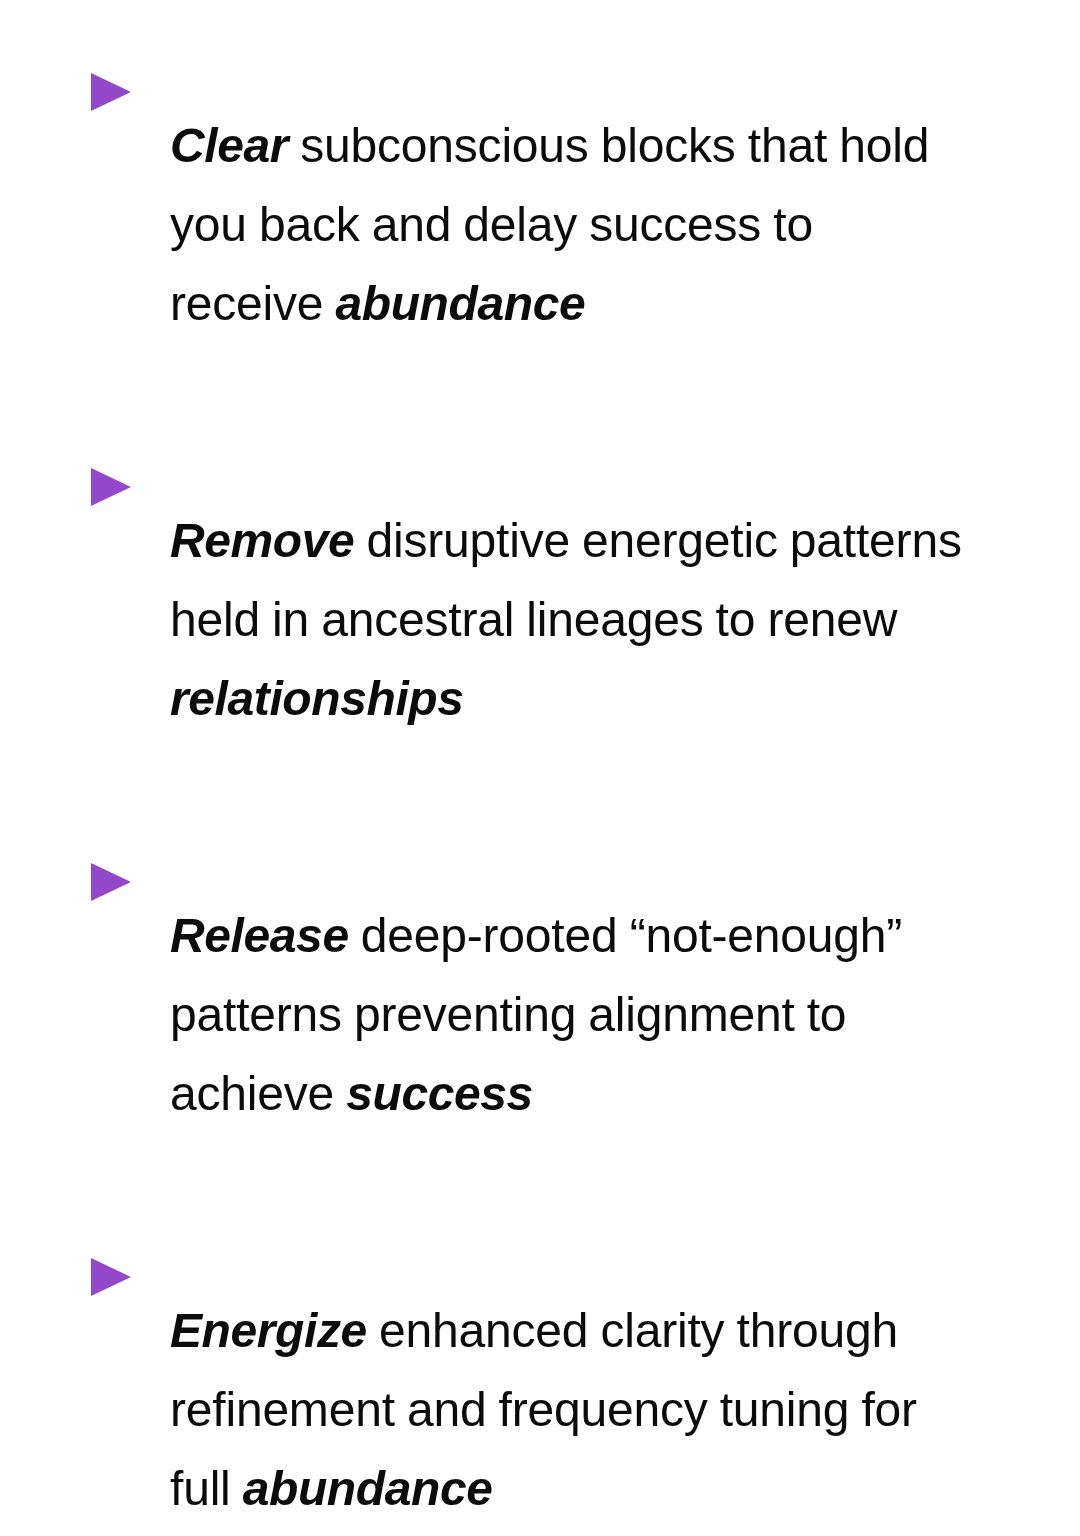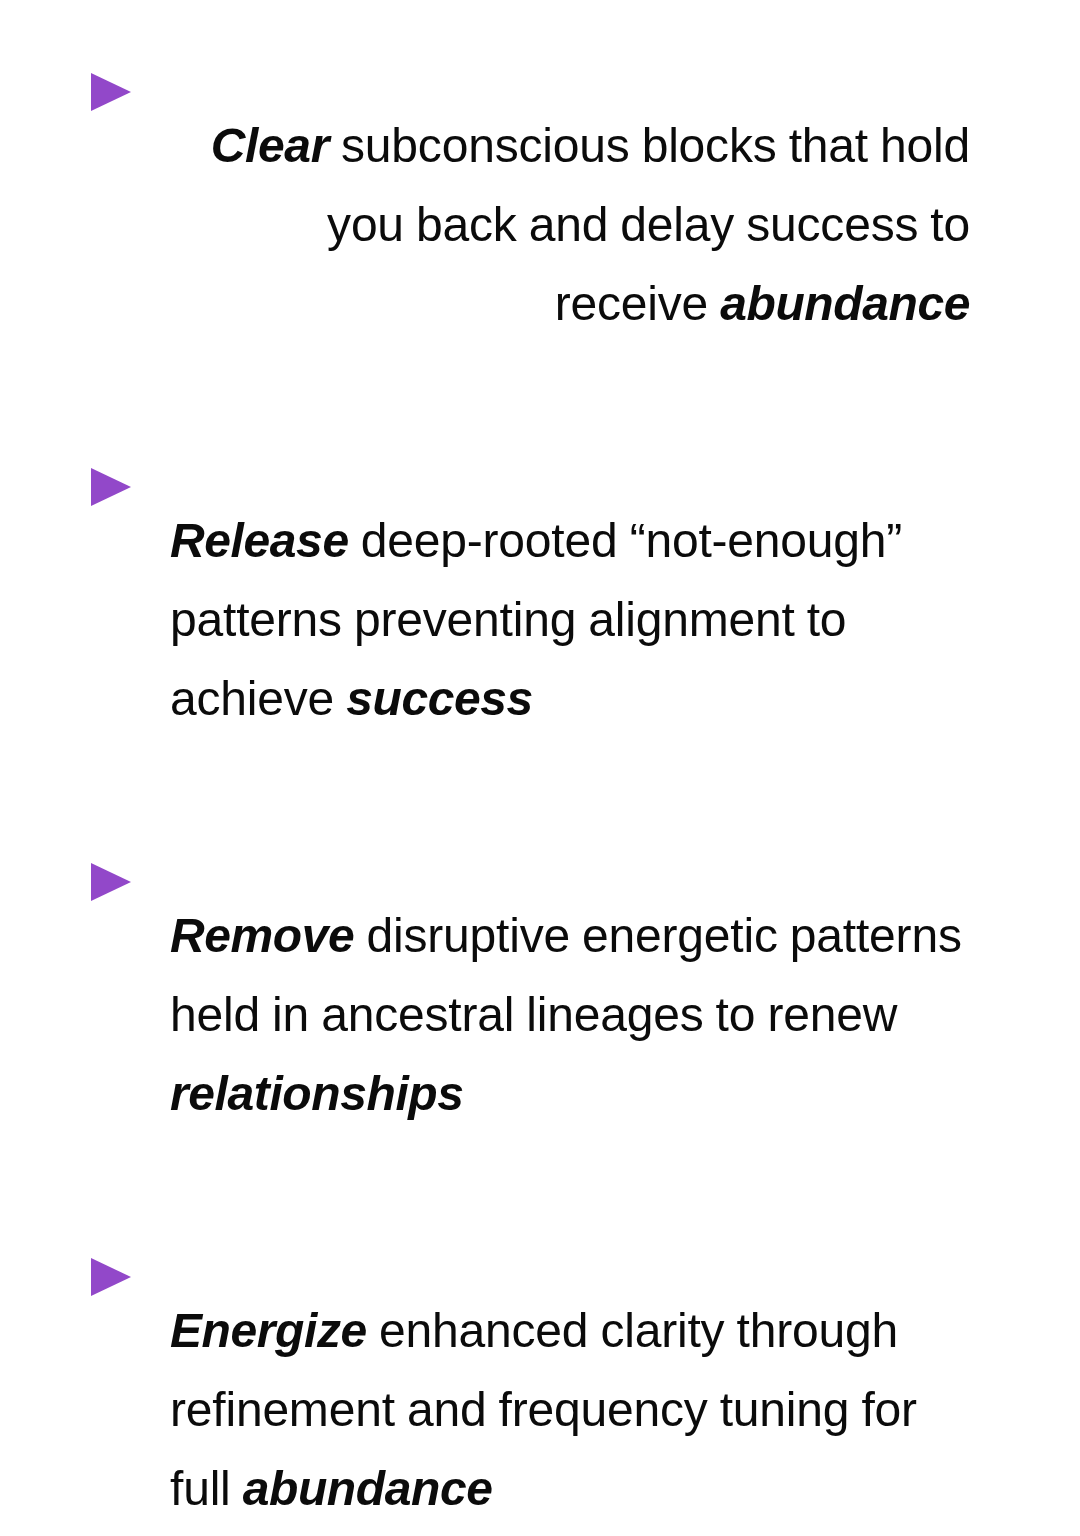--- a/index.html
+++ b/index.html
@@ -85,31 +85,31 @@
 </style>
 </head>
 <body>
 
 <div class="slide" style="background: rgb(255, 255, 255);">
 
   <ul class="bullet-list">
 
     <li class="bullet-item">
       <span class="bullet-marker" style="border-left-color: rgb(146, 72, 201);"></span>
-      <p class="bullet-text" style="color: rgb(11, 11, 11); text-align: right;"><span class="lead">Clear</span><span> subconscious blocks that hold you back and delay success to receive </span><span class="em">abundance</span></p>
+      <p class="bullet-text" style="color: rgb(11, 11, 11);"><span class="lead">Clear</span><span> subconscious blocks that hold you back and delay success to receive </span><span class="em">abundance</span></p>
+    </li>
+
+    <li class="bullet-item">
+      <span class="bullet-marker" style="border-left-color: rgb(146, 72, 201);"></span>
+      <p class="bullet-text" style="color: rgb(11, 11, 11);"><span class="lead">Remove</span><span> disruptive energetic patterns held in ancestral lineages to renew </span><span class="em">relationships</span></p>
     </li>
 
     <li class="bullet-item">
       <span class="bullet-marker" style="border-left-color: rgb(146, 72, 201);"></span>
       <p class="bullet-text" style="color: rgb(11, 11, 11);"><span class="lead">Release</span><span> deep-rooted “not-enough” patterns preventing alignment to achieve </span><span class="em">success</span></p>
-    </li>
-
-    <li class="bullet-item">
-      <span class="bullet-marker" style="border-left-color: rgb(146, 72, 201);"></span>
-      <p class="bullet-text" style="color: rgb(11, 11, 11);"><span class="lead">Remove</span><span> disruptive energetic patterns held in ancestral lineages to renew </span><span class="em">relationships</span></p>
     </li>
 
     <li class="bullet-item">
       <span class="bullet-marker" style="border-left-color: rgb(146, 72, 201);"></span>
       <p class="bullet-text" style="color: rgb(11, 11, 11);"><span class="lead">Energize</span><span> enhanced clarity through refinement and frequency tuning for full </span><span class="em">abundance</span></p>
     </li>
 
   </ul>
 
 </div>

